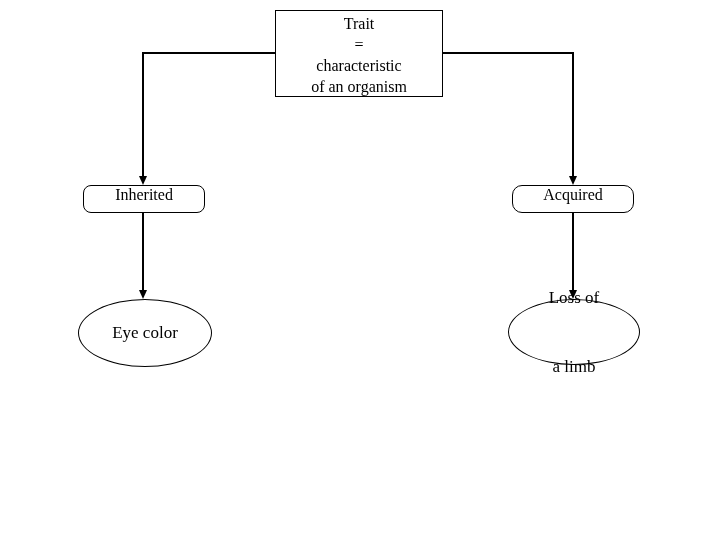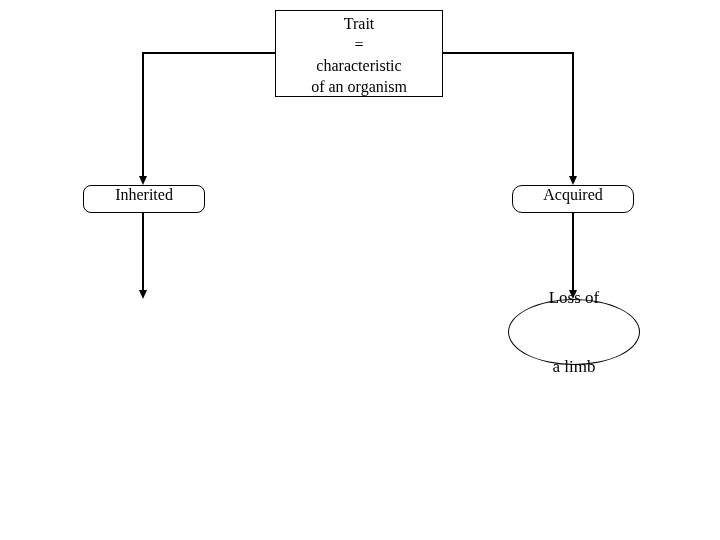--- a/index.html
+++ b/index.html
@@ -100,19 +100,22 @@
   <div class="node rounded-node right">
     <span>Acquired</span>
   </div>
 
   <div class="line v-line" style="left:142px; top:213px; height:78px;"></div>
   <div class="arrowhead" style="left:139px; top:290px;"></div>
 
   <div class="line v-line" style="left:572px; top:213px; height:78px;"></div>
   <div class="arrowhead" style="left:569px; top:290px;"></div>
 
+  <div class="node ellipse-node left">
+    <span>Eye color</span>
+  </div>
 
   <div class="node ellipse-node right">
     <span>Loss of</span>
     <span>a limb</span>
   </div>
 
 </div>
 
 </body></html>

